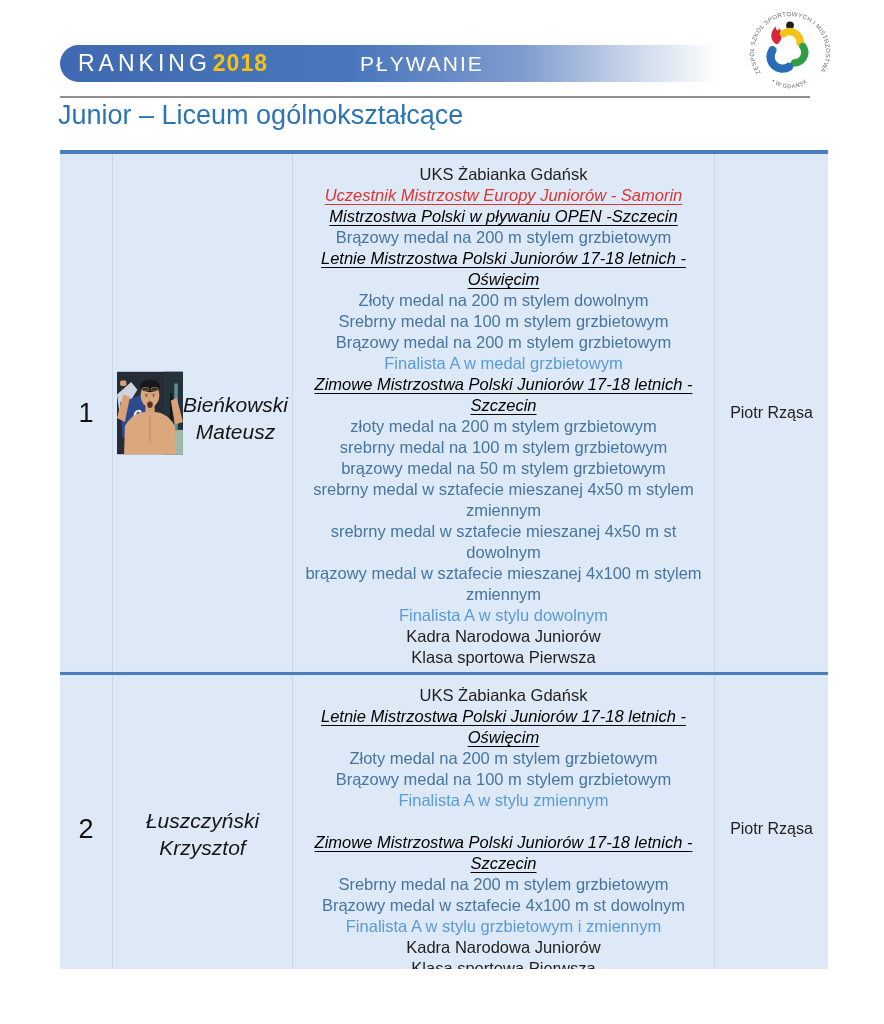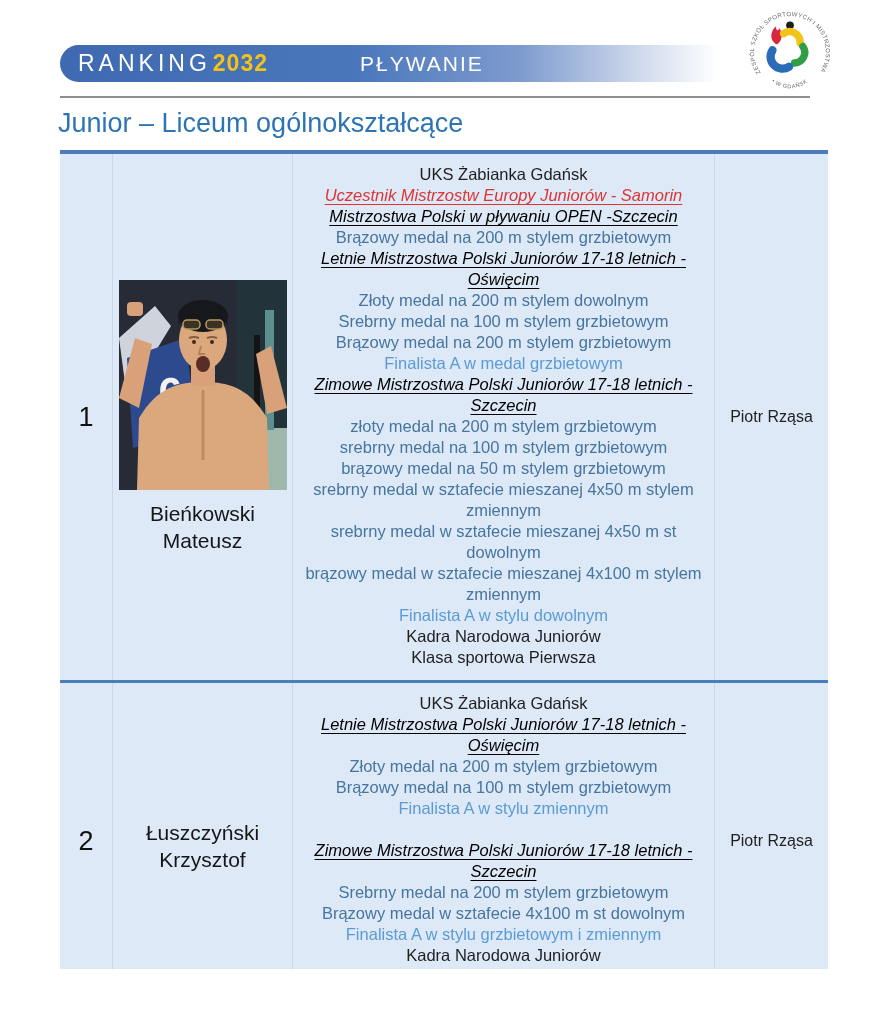--- a/index.html
+++ b/index.html
@@ -13,55 +13,55 @@
     border-radius:19px 0 0 19px;
     background:linear-gradient(90deg,#3f69b0 0%,#4a77bc 45%,#7e9bce 70%,#d7e0ef 90%,#ffffff 100%);
     display:flex;align-items:center;
   }
   .ranking-label{color:#ffffff;font-size:23px;letter-spacing:4px;margin-left:18px;}
   .ranking-year{color:#f3c318;font-size:23px;font-weight:bold;letter-spacing:1px;margin-left:2px;}
   .sport-label{position:absolute;left:300px;color:#ffffff;font-size:21px;letter-spacing:2px;}
   .header-rule{position:absolute;left:60px;top:96px;width:750px;height:2px;background:#8f8f8f;}
   .logo{position:absolute;left:744px;top:6px;width:92px;height:92px;}
   
-  .page-title{position:absolute;left:58px;top:108px;font-size:27px;color:#2d74b5;}
+  .page-title{position:absolute;left:58px;top:100px;font-size:27px;color:#2d74b5;}
   
   .ranking-table{
     position:absolute;left:60px;top:150px;width:768px;
     border-top:4px solid #4b7cbb;border-bottom:4px solid #4b7cbb;
     background:#dde9f6;
   }
   .t-row{display:grid;grid-template-columns:53px 180px 422px 113px;}
   .t-row + .t-row{border-top:3px solid #4b7cbb;}
   .cell{border-right:1px solid #c9d7e8;box-sizing:border-box;}
   .cell:last-child{border-right:none;}
   .cell-rank{display:flex;align-items:center;justify-content:center;
     font-size:27px;color:#111111;}
-  .cell-athlete{display:flex;flex-direction:column;align-items:center;justify-content:center;padding:8px 4px;}
+  .cell-athlete{display:flex;flex-direction:row;align-items:center;justify-content:center;padding:8px 4px;font-style:italic;}
   .athlete-photo{width:168px;height:210px;display:block;}
   .athlete-name{margin-top:10px;font-size:21px;color:#161616;text-align:center;line-height:27px;}
-  .cell-achv{padding:10px 4px 12px 4px;text-align:center;}
+  .cell-achv{padding:10px 4px 4px 4px;text-align:center;}
   .ln{font-size:16.5px;line-height:21px;}
   .ln-club{color:#1f1f1f;}
   .ln-medal{color:#47759f;}
   .ln-finalist{color:#5b9bd5;}
   .ln-event{color:#000000;font-style:italic;text-decoration:underline;text-underline-offset:3px;}
   .ln-event-red{color:#dd3434;font-style:italic;text-decoration:underline;text-underline-offset:3px;}
   .ln-blank{height:21px;}
   .cell-coach{display:flex;align-items:center;justify-content:center;
     font-size:16px;color:#1f1f1f;text-align:center;}
 </style>
 </head>
 <body>
 
 <div class="page">
 
   <div class="header-bar">
     <span class="ranking-label">RANKING</span>
-    <span class="ranking-year">2032</span>
+    <span class="ranking-year">2018</span>
     <span class="sport-label">PŁYWANIE</span>
   </div>
 
   <svg class="logo" viewBox="0 0 100 100">
     <defs>
       <path id="ringTop" d="M 18.1 72.4 A 39 39 0 1 1 81.9 72.4" fill="none"></path>
       <path id="ringBottom" d="M 30 82 A 31 31 0 0 0 70 82" fill="none"></path>
     </defs>
     <text font-size="6.6" letter-spacing="0.4" fill="#6a6a6a">
       <textPath href="#ringTop">ZESPÓŁ SZKÓŁ SPORTOWYCH I MISTRZOSTWA SPORTOWEGO</textPath>

